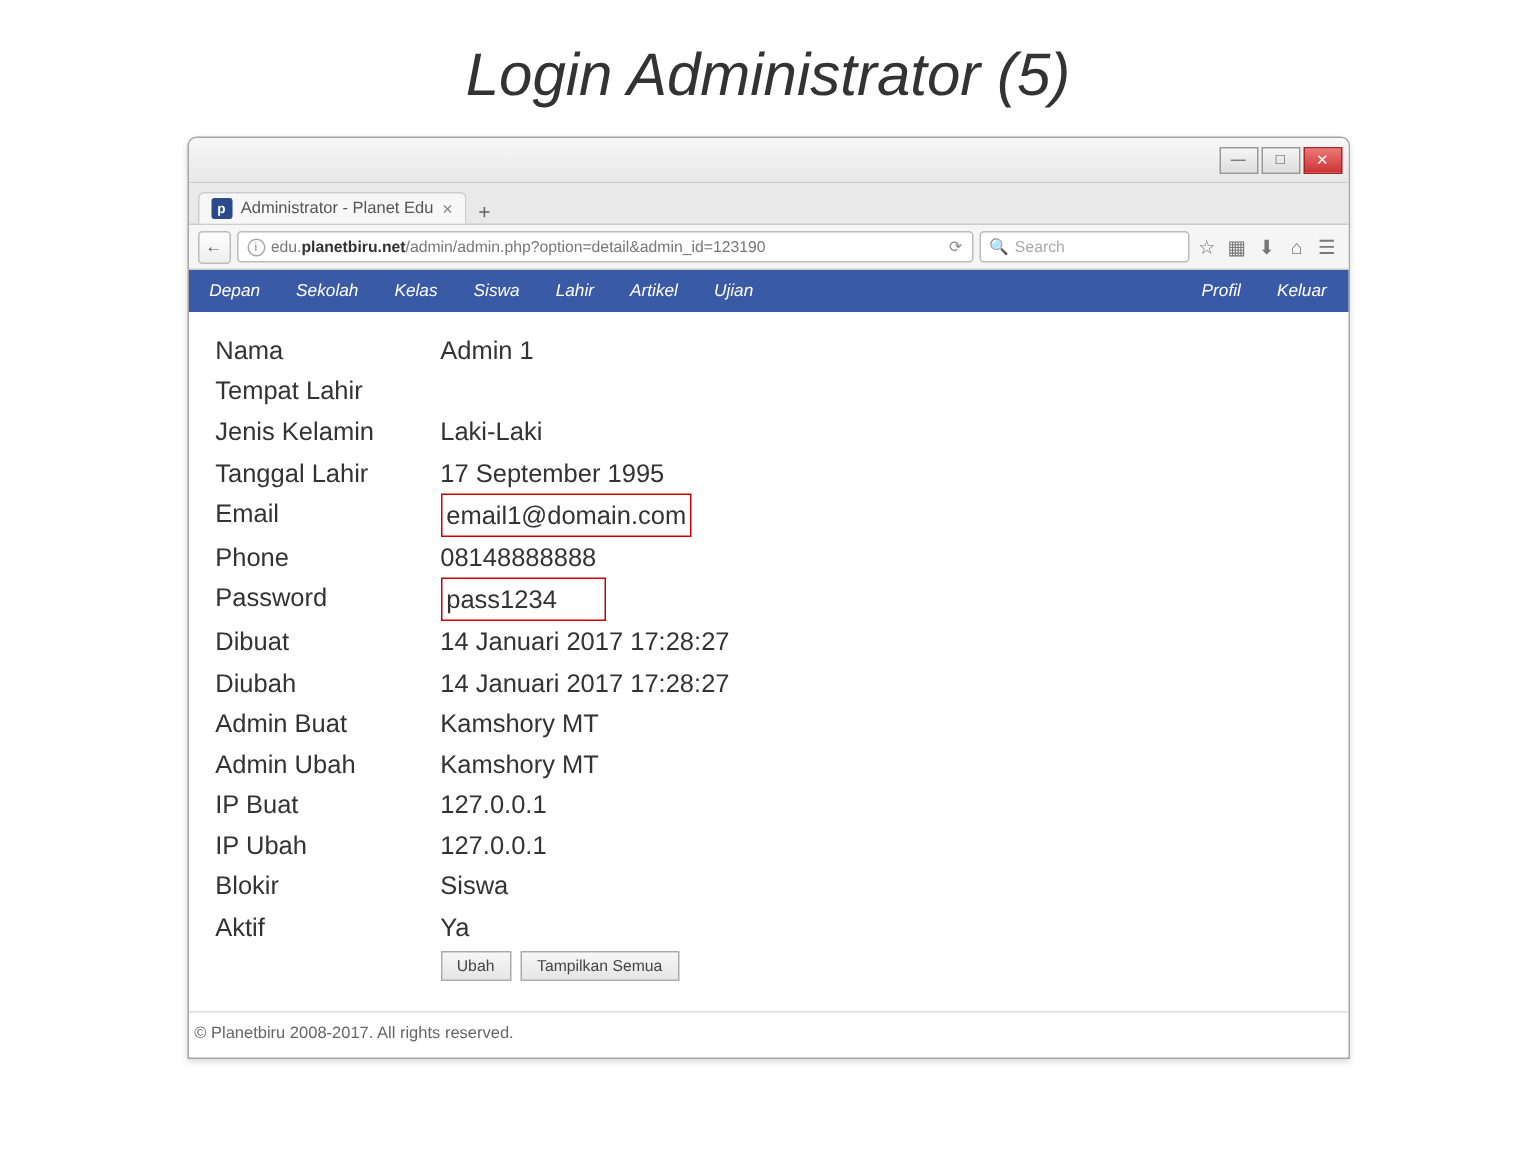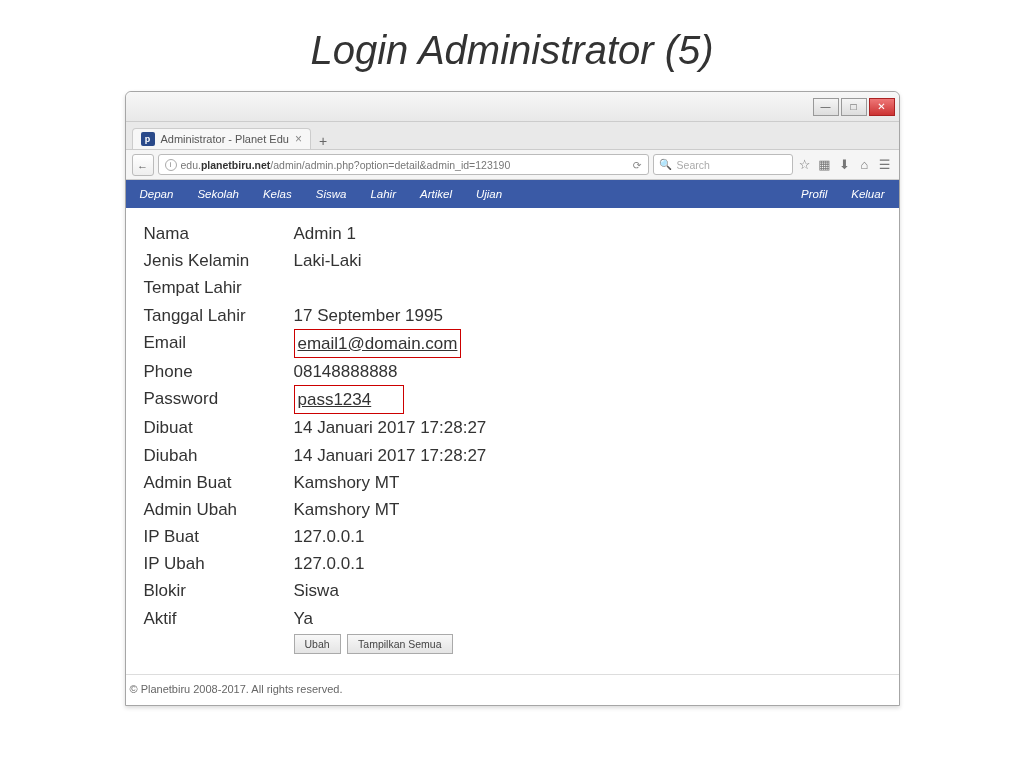--- a/index.html
+++ b/index.html
@@ -24,21 +24,21 @@
   .refresh { color:#888; }
   .search-field { width:140px; height:21px; border:1px solid #bbb; border-radius:3px; background:#fff; font-size:10.5px; color:#aaa; padding:0 6px; display:flex; align-items:center; gap:4px; }
   .toolbar-ico { width:16px; color:#777; font-size:13px; text-align:center; }
   .nav-bar { height:28px; background:#3a5aa6; display:flex; align-items:center; padding:0 14px; font-size:11.5px; color:#fff; justify-content:space-between; }
   .nav-left, .nav-right { display:flex; gap:24px;font-style:italic; }
   .nav-item { cursor:pointer; }
   .content { padding: 12px 18px 8px; min-height: 340px; position:relative; }
   .detail-row { display:flex; font-size:17px; color:#333; line-height:1.6; }
   .detail-label { width:150px; }
   .detail-value { }
-  .boxed { border:1.5px solid #c00; padding:0 3px; display:inline-block; min-width:110px;text-decoration:underline; }
+  .boxed { border:1.5px solid #c00; padding:0 3px; display:inline-block; min-width:110px; }
   .action-btns { margin-left:150px; margin-top:2px; }
   .action-btns button { font-size:10.5px; padding:3px 10px; border:1px solid #aaa; background:linear-gradient(#f8f8f8,#e4e4e4); color:#444; cursor:pointer; margin-right:2px; }
   .footer-line { height:1px; background:#ddd; margin:12px 0 6px; }
   .footer-text { font-size:11px; color:#666; padding:2px 4px 10px; }
   .callout { position:absolute; right:22px; top:48px; width:270px; background:#5b8bc2; color:#fff; border:2px solid #4a4a4a; padding:14px 12px; font-size:17px; text-align:center; line-height:1.35; }
 </style>
 </head>
 <body>
 
 <div class="slide-title">Login Administrator (5)</div>
@@ -95,26 +95,26 @@
     </div>
   </div>
 
   <div class="content">
     <div id="detail-rows">
         <div class="detail-row">
           <div class="detail-label">Nama</div>
           <div class="detail-value">Admin 1</div>
         </div>
         <div class="detail-row">
+          <div class="detail-label">Tempat Lahir</div>
+          <div class="detail-value"></div>
+        </div>
+        <div class="detail-row">
           <div class="detail-label">Jenis Kelamin</div>
           <div class="detail-value">Laki-Laki</div>
-        </div>
-        <div class="detail-row">
-          <div class="detail-label">Tempat Lahir</div>
-          <div class="detail-value"></div>
         </div>
         <div class="detail-row">
           <div class="detail-label">Tanggal Lahir</div>
           <div class="detail-value">17 September 1995</div>
         </div>
         <div class="detail-row">
           <div class="detail-label">Email</div>
           <div class="detail-value"><span class="boxed">email1@domain.com</span></div>
         </div>
         <div class="detail-row">

